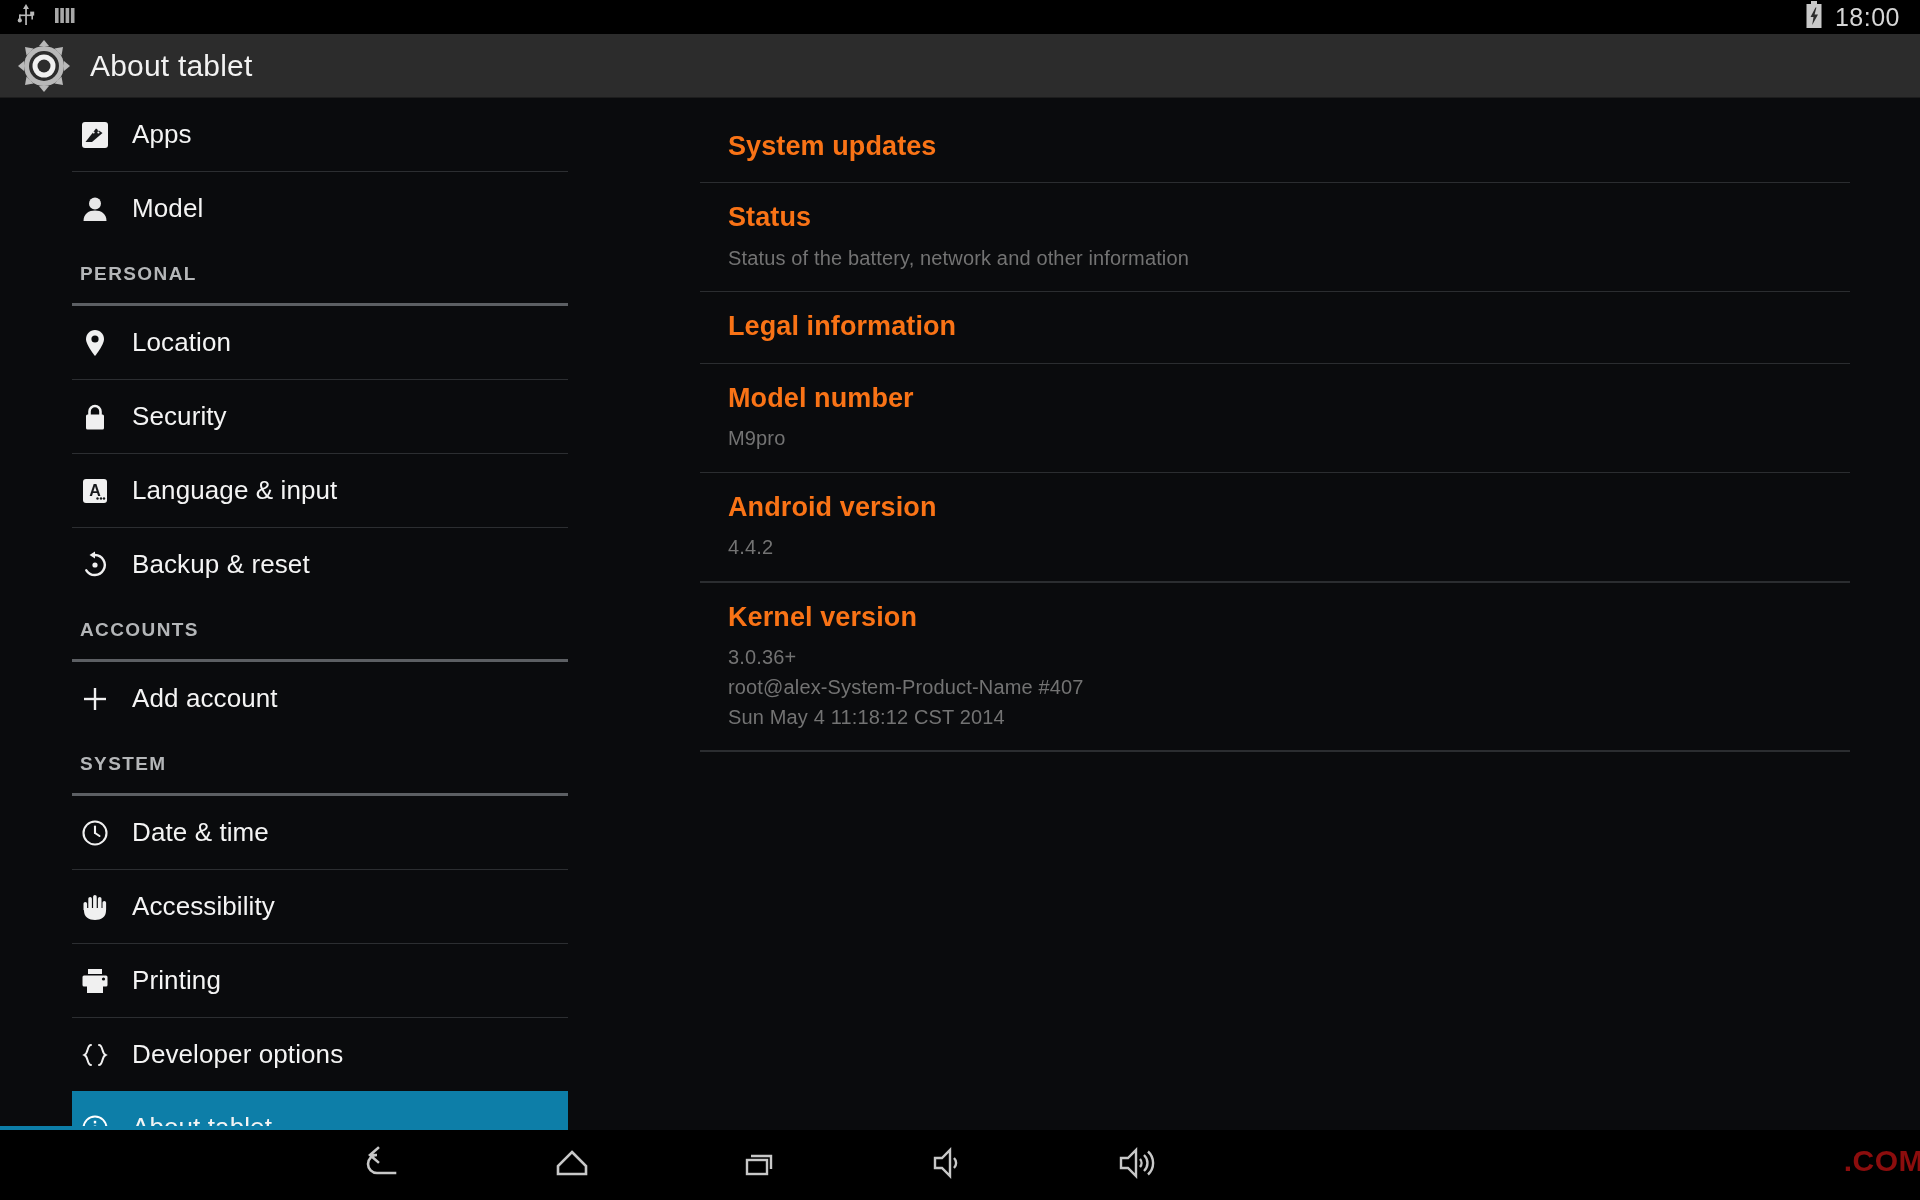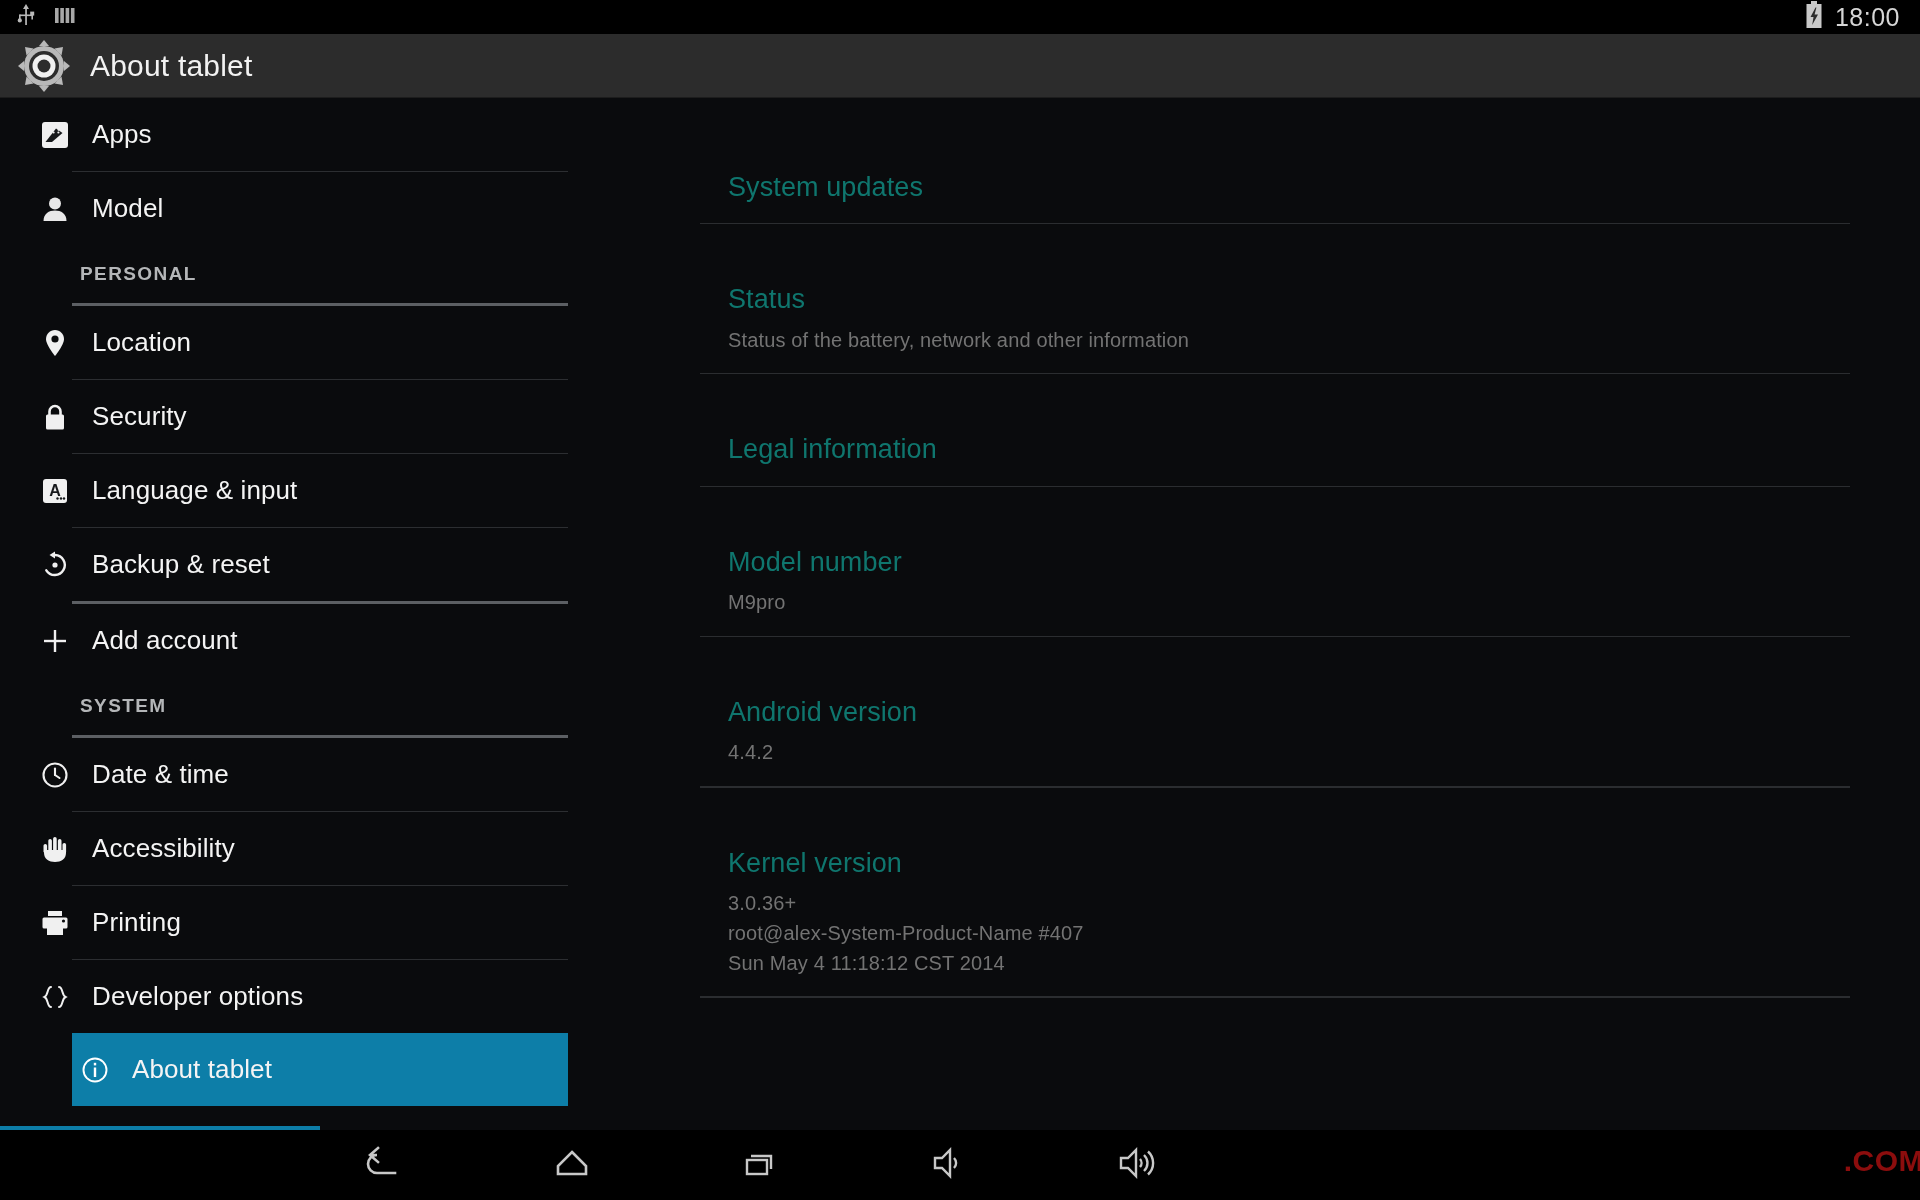--- a/index.html
+++ b/index.html
@@ -68,21 +68,21 @@
   #sidebar {
     position: relative;
     width: 700px; height: 1032px;
     background: #0a0b0d;
     overflow: hidden;
   }
   .nav-row {
     position: relative;
     height: 73px;
     display: flex; align-items: center;
-    padding-left: 40px;
+    padding-left: 80px;
     background: transparent;
   }
   .nav-row.selected { background: #0d7ea8; margin-left: 72px; padding-left: 8px; width: 496px; }
   .nav-row.selected .nav-ico { width: 52px; }
   .nav-ico {
     width: 52px; min-width: 52px;
     display: flex; align-items: center; justify-content: flex-start;
   }
   .nav-label {
     color: #f4f4f4; font-size: 26px; letter-spacing: 0.1px;
@@ -111,22 +111,22 @@
     position: relative;
     width: 1220px; height: 1032px;
     background: #0a0b0d;
     padding-top: 14px;
   }
   .item {
     position: relative;
     padding: 16px 0 18px 28px;
   }
   .item-title {
-    color: #0f766e; font-size: 27px; font-weight: normal;
-    letter-spacing: 0.1px; line-height: 1.35; margin-top: 41px;
+    color: #f97316; font-size: 27px; font-weight: bold;
+    letter-spacing: 0.1px; line-height: 1.35;
   }
   .item-sub {
     color: #737373; font-size: 20px; margin-top: 8px;
     line-height: 1.48; letter-spacing: 0.15px;
     white-space: pre-line;
   }
   .item-div { height: 1px; background: #2b2d30; width: 1150px; }
 
   
   #navbar {
@@ -297,20 +297,23 @@
         <span class="nav-ico">
           <svg width="30" height="30" viewBox="0 0 30 30">
             <path d="M15 5 A10 10 0 1 1 6.3 20.3" stroke="#f0f0f0" stroke-width="2.4" fill="none" stroke-linecap="round"></path>
             <polygon points="15,1.5 15,8.5 9.5,5" fill="#f0f0f0"></polygon>
             <circle cx="15" cy="15" r="2.6" fill="#f0f0f0"></circle>
           </svg>
         </span>
         <span class="nav-label">Backup &amp; reset</span>
       </div>
 
+      <div class="sec-head">
+        <span class="sec-head-text">ACCOUNTS</span>
+      </div>
       <div class="sec-div"></div>
 
       <div class="nav-row">
         <span class="nav-ico">
           <svg width="30" height="30" viewBox="0 0 30 30">
             <g stroke="#f0f0f0" stroke-width="2.4">
               <line x1="15" y1="4" x2="15" y2="26"></line>
               <line x1="4" y1="15" x2="26" y2="15"></line>
             </g>
           </svg>

